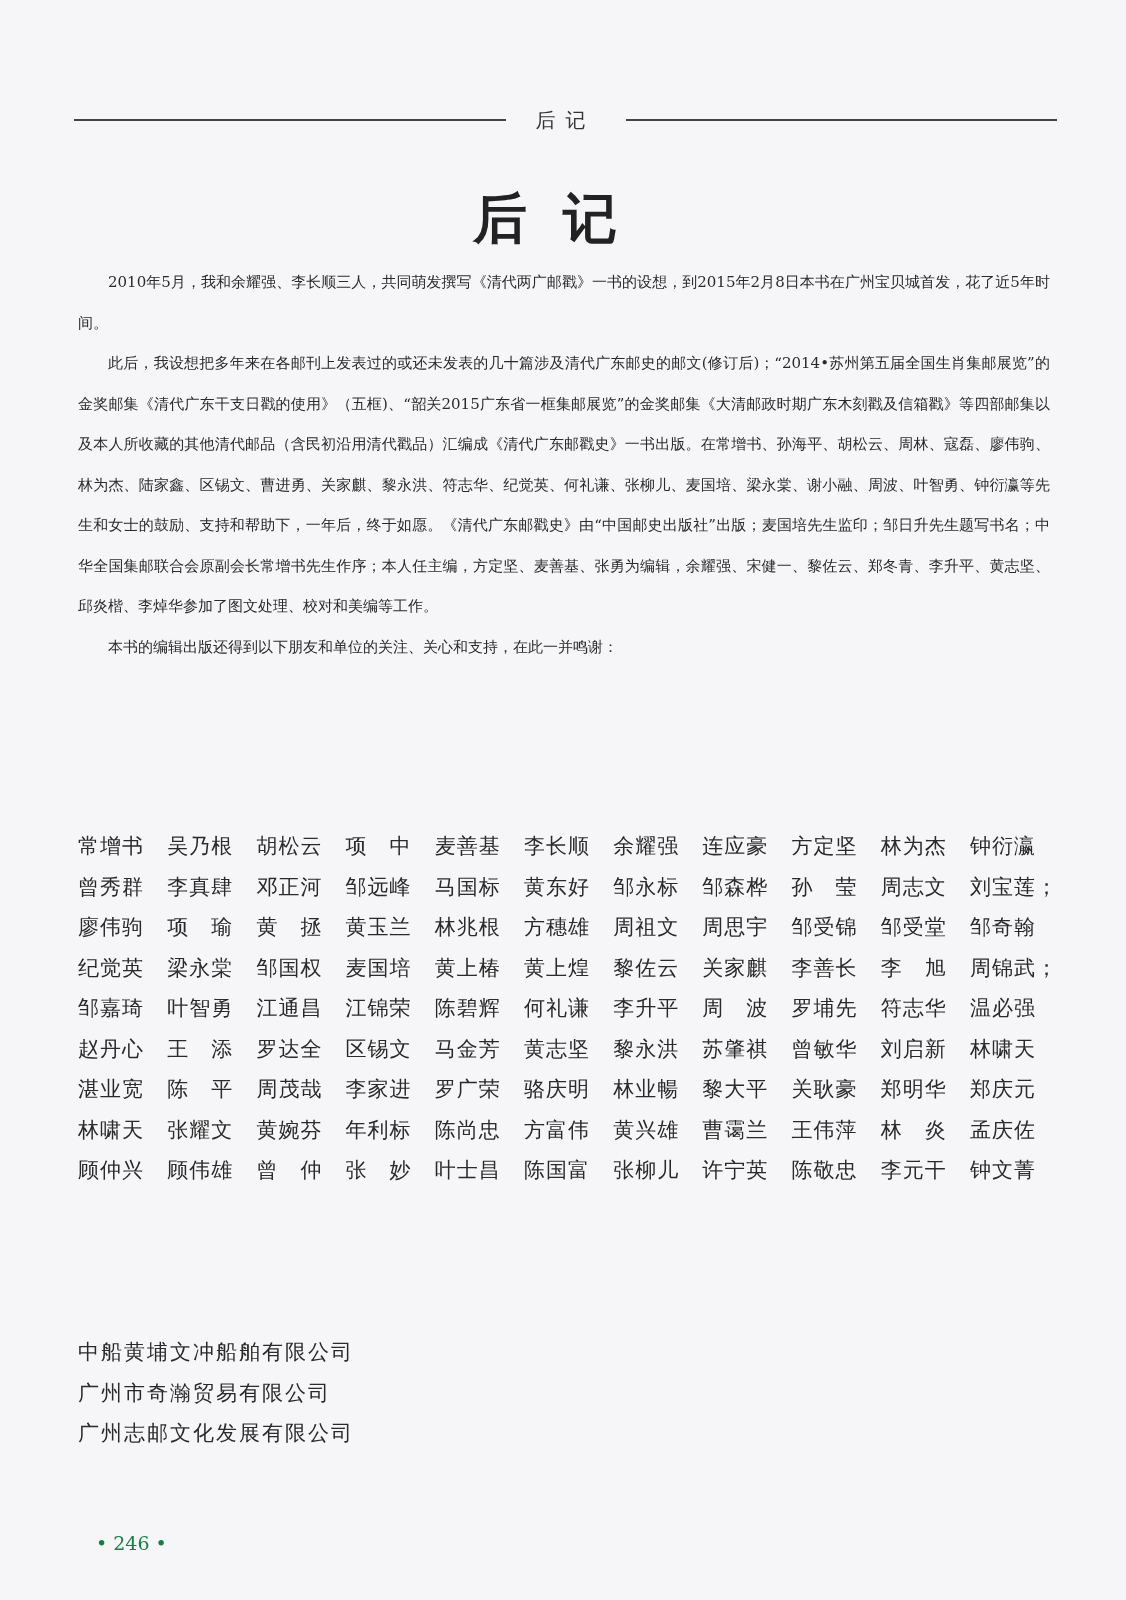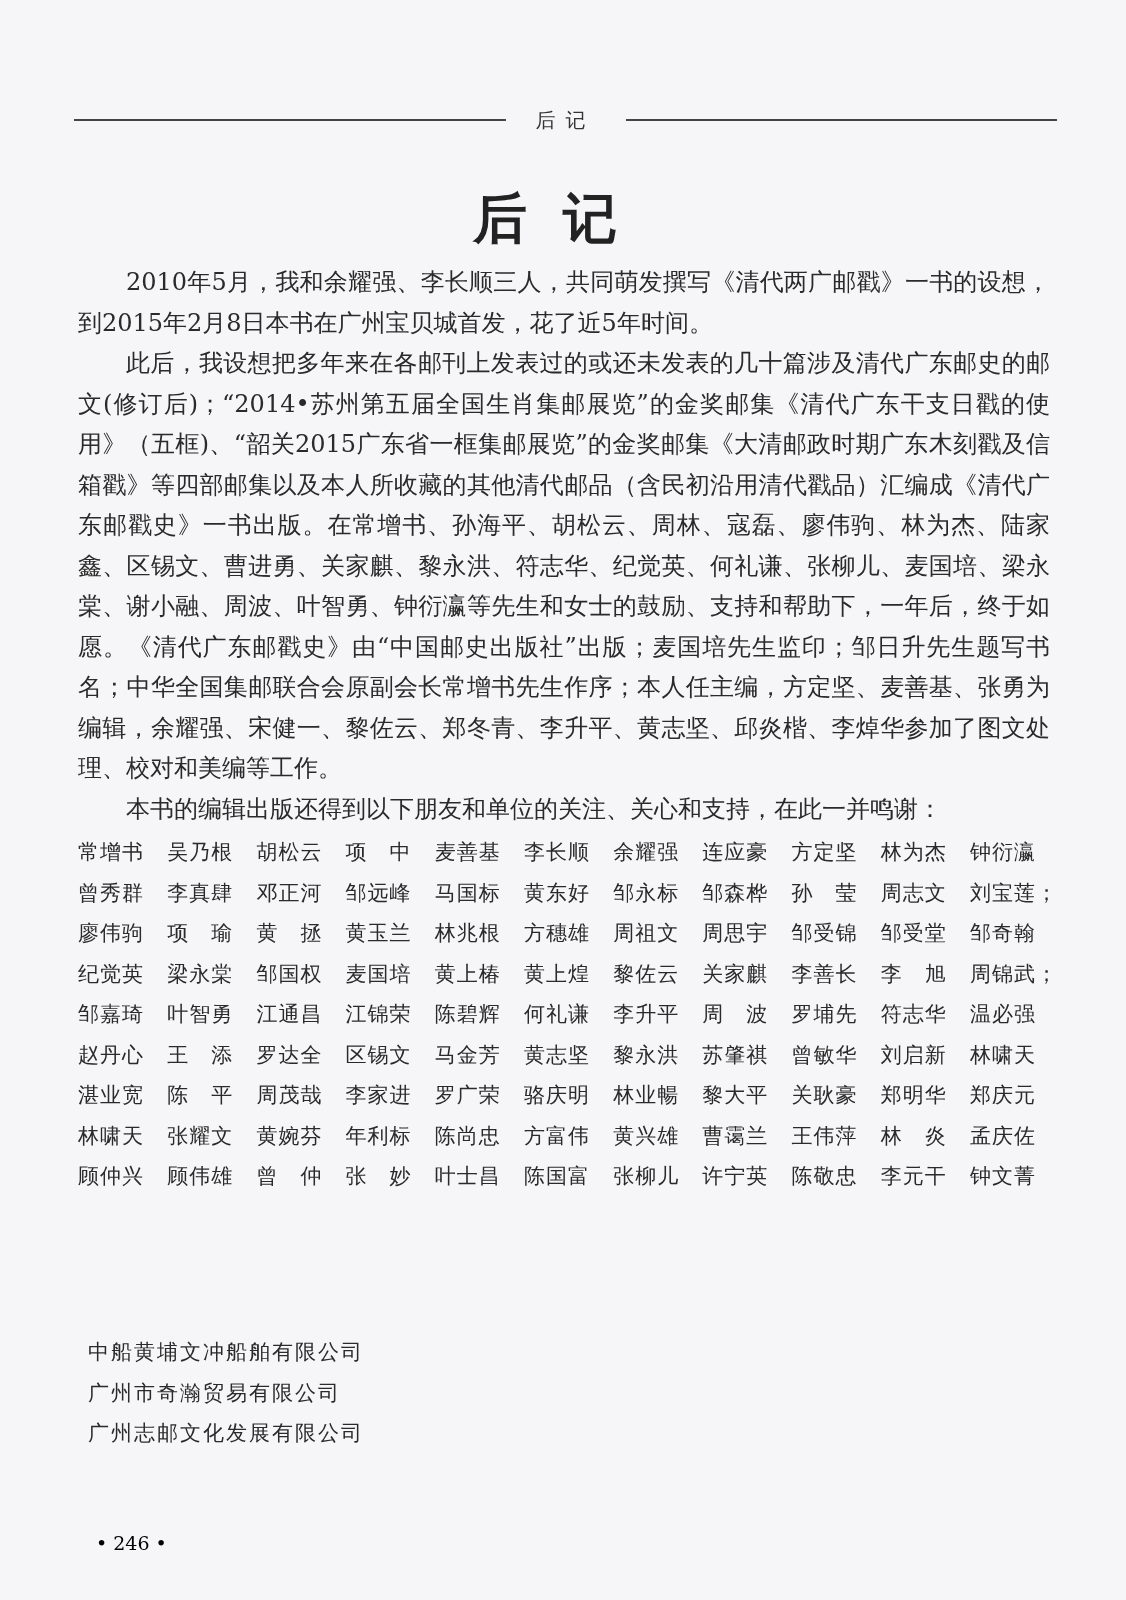--- a/index.html
+++ b/index.html
@@ -20,37 +20,37 @@
     padding: 0 30px; font-family: "DejaVu Sans", sans-serif;
     font-size: 20px; letter-spacing: 10px; color: #333;
   }
   .title {
     position: absolute; left: 0; top: 183px; width: 1126px; text-align: center;
     font-family: "DejaVu Sans", sans-serif; font-size: 54px; font-weight: bold;
     letter-spacing: 36px; color: #222;
   }
   .body-text {
     position: absolute; left: 78px; top: 262px; width: 972px;
-    font-size: 24px; line-height: 40.5px;
+    font-size: 15px; line-height: 40.5px;
   }
   .para { text-indent: 2em; text-align: justify; margin: 0; }
   .names {
     position: absolute; left: 78px; top: 832px; width: 980px;
     font-family: "DejaVu Sans", sans-serif; font-size: 21px;
   }
-  .name-row { display: flex; height: 40.5px; align-items: center; }
+  .name-row { display: flex; height: 40.5px; align-items: flex-start; }
   .name-cell { width: 89.2px; flex: 0 0 89.2px; white-space: pre; letter-spacing: 1px; }
   .companies {
     position: absolute; left: 78px; top: 1332px;
     font-family: "DejaVu Sans", sans-serif; font-size: 21px; letter-spacing: 2px;
   }
-  .company { height: 40.5px; line-height: 40.5px; margin-left: 10px; }
+  .company { height: 40.5px; line-height: 40.5px; }
   .page-number {
     position: absolute; left: 96px; top: 1532px;
-    font-family: "DejaVu Serif", serif; font-size: 19px; color: #000000;
+    font-family: "DejaVu Serif", serif; font-size: 19px; color: #15803d;
   }
 </style>
 </head>
 <body>
 
 <div class="running-header">
   <div class="rule"></div>
   <div class="label">后记</div>
   <div class="rule"></div>
 </div>

